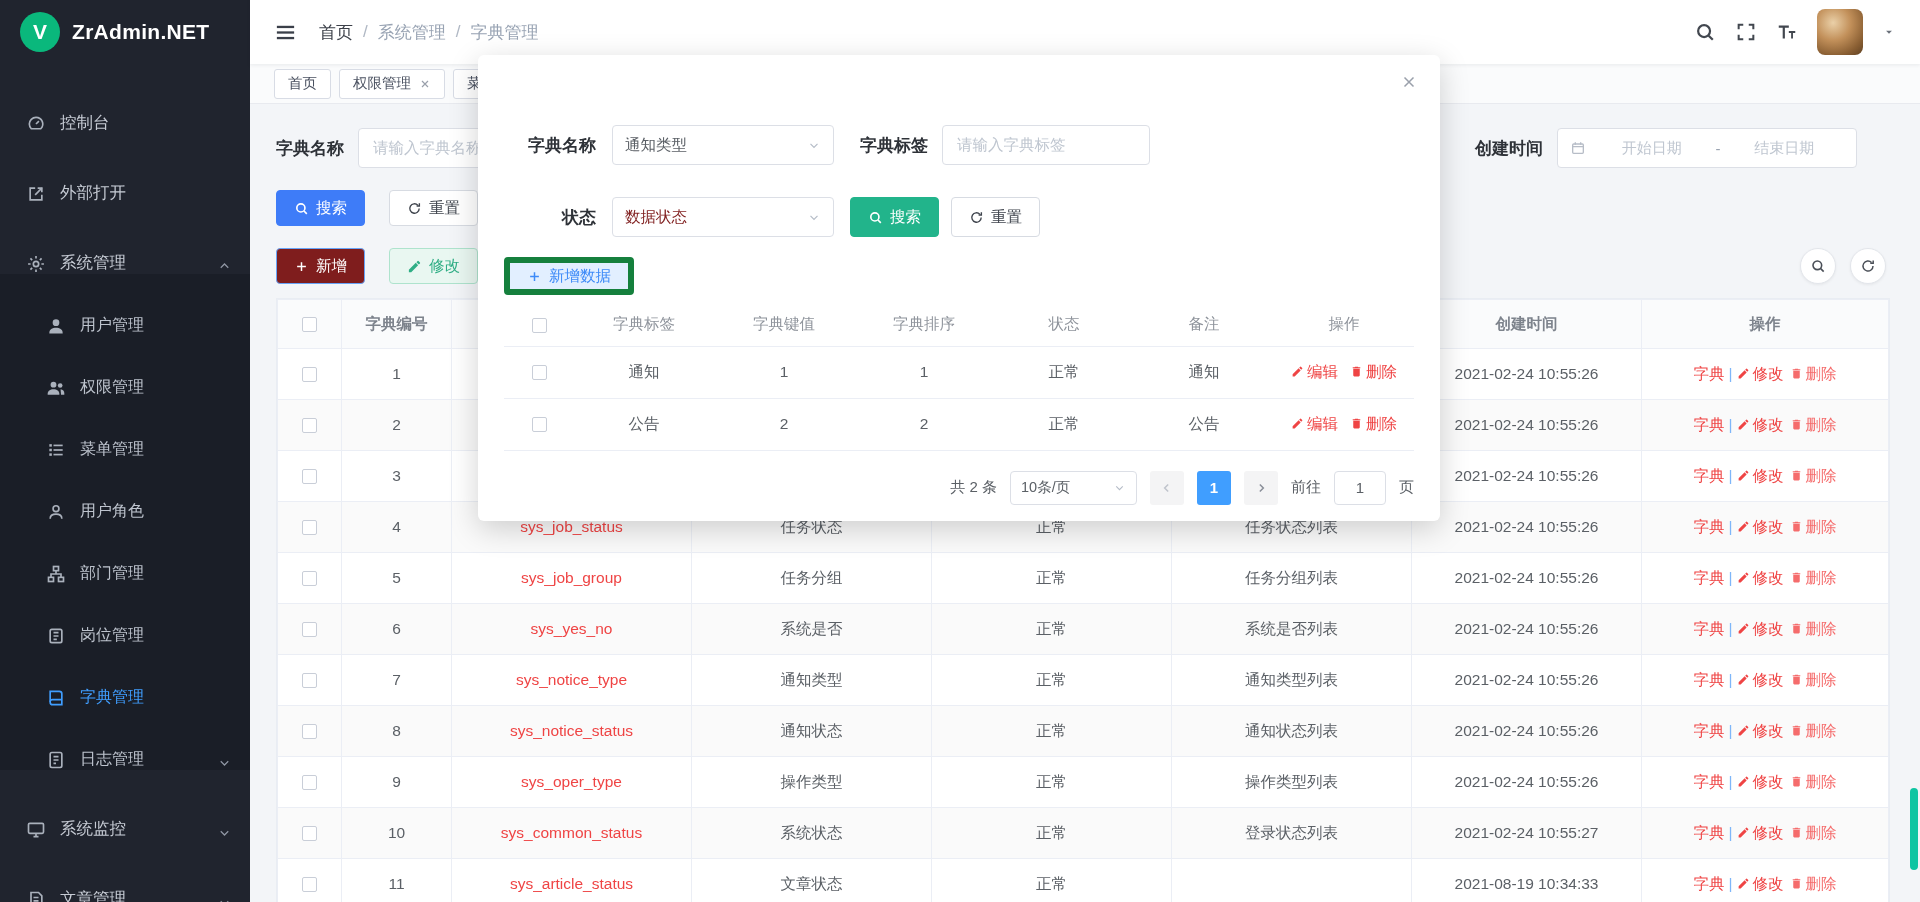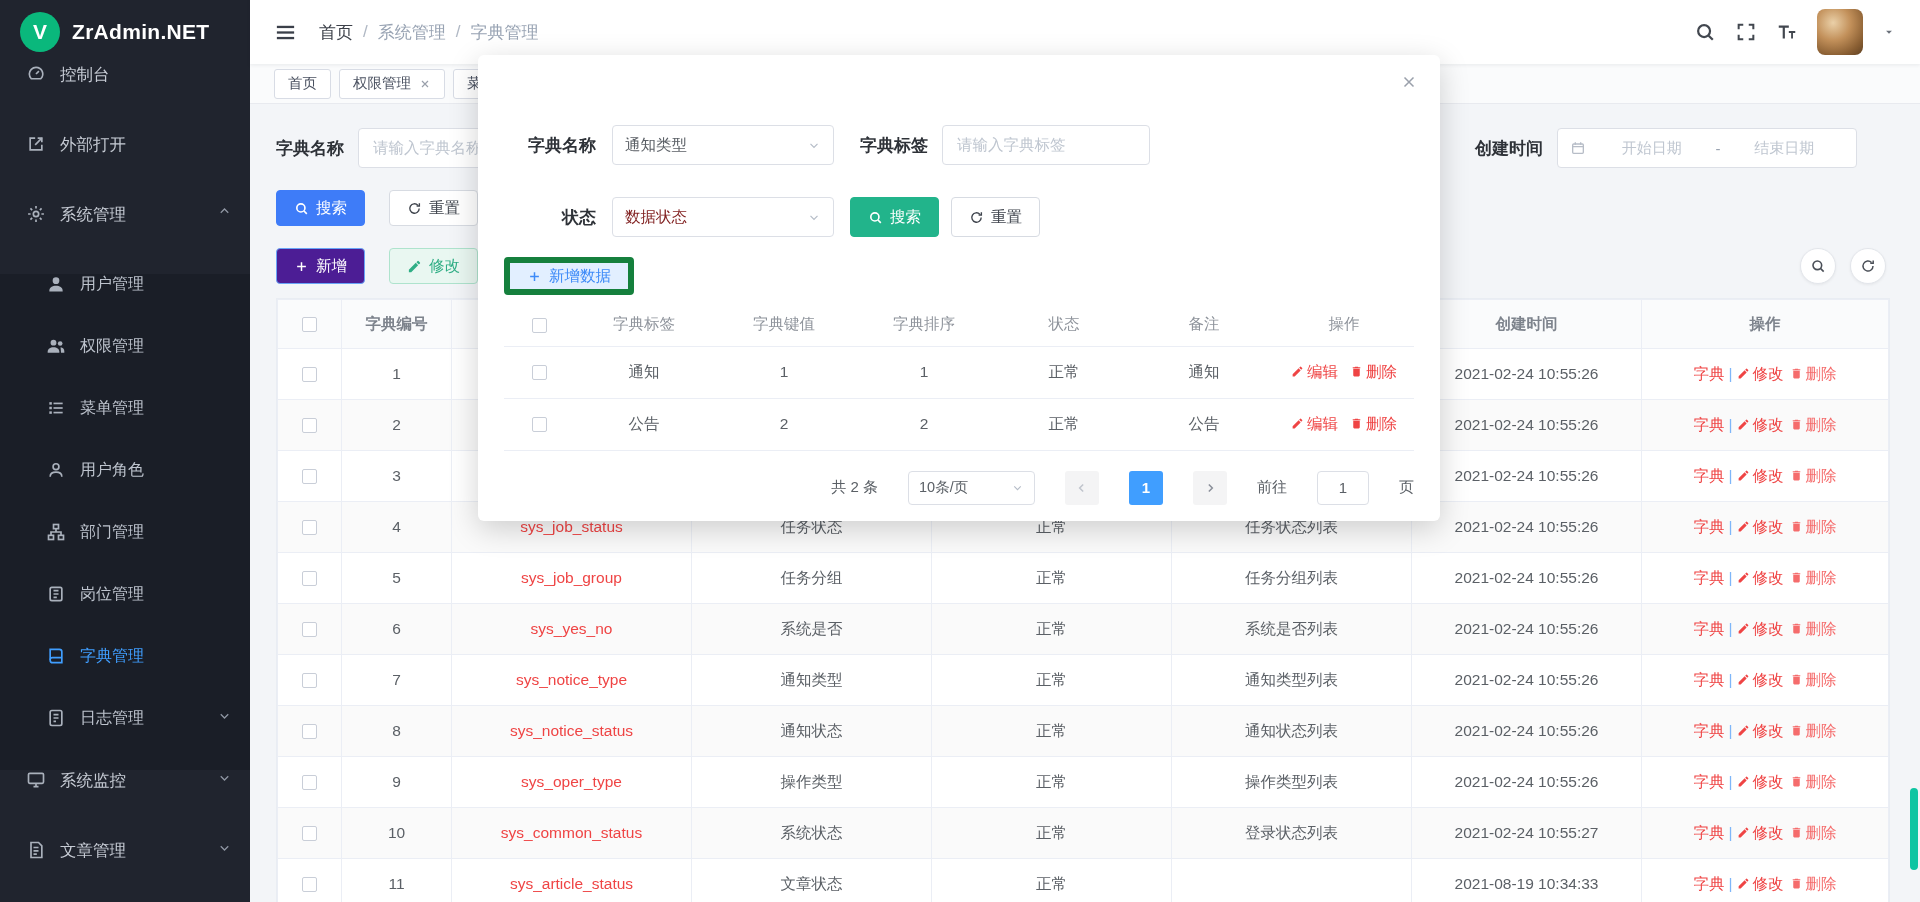--- a/index.html
+++ b/index.html
@@ -7,21 +7,21 @@
   body{font-family:"Liberation Sans","DejaVu Sans",sans-serif;font-size:16px;color:#303133;background:#f3f5f8;overflow:hidden}
   a{text-decoration:none}
   svg{display:block}
   .screen{position:relative;width:1920px;height:902px;overflow:hidden;display:flex;background:#f3f5f8}
 
   
   .sidebar{width:250px;height:100%;background:#20242e;flex-shrink:0;overflow:hidden}
   .logo-row{height:64px;display:flex;align-items:center;padding-left:20px}
   .logo-circle{width:40px;height:40px;border-radius:50%;background:#0ab87c;color:#fff;font-weight:bold;font-size:21px;display:flex;align-items:center;justify-content:center}
   .logo-text{color:#fff;font-size:21px;font-weight:700;margin-left:12px;letter-spacing:.3px}
-  .menu-item{height:70px;display:flex;align-items:flex-start;padding:0 18px 0 26px;color:#c6cbd4;font-size:16.5px;cursor:pointer}
+  .menu-item{height:70px;display:flex;align-items:flex-end;padding:0 18px 0 26px;color:#c6cbd4;font-size:16.5px;cursor:pointer}
   .menu-item .micon{width:20px;height:20px;margin-right:14px;flex-shrink:0;color:#aab1bc}
   .menu-item .chev{margin-left:auto;width:15px;height:15px;color:#8f96a3}
   .submenu{background:#1a1e27}
   .submenu .menu-item{height:62px;padding-left:46px;font-size:16px;color:#bdc3cd}
   .menu-item.active{color:#409eff}
   .menu-item.active .micon{color:#409eff}
 
   
   .main{flex:1;display:flex;flex-direction:column;min-width:0}
   .topbar{height:64px;background:#fff;display:flex;align-items:center;padding:0 24px;flex-shrink:0;box-shadow:0 1px 4px rgba(0,21,41,.08);position:relative;z-index:3}
@@ -48,21 +48,21 @@
   .time-group{margin-left:auto;display:flex;align-items:center;margin-right:33px}
   .date-range{width:300px;height:40px;border:1px solid #dcdfe6;border-radius:4px;background:#fff;display:flex;align-items:center;padding:0 12px;color:#bfc6d0;font-size:15px}
   .date-range .cal{width:16px;height:16px;color:#b7bdc7;margin-right:6px;flex-shrink:0}
   .date-range .dph{flex:1;text-align:center}
   .date-range .dsep{margin:0 4px;color:#9aa3b1}
 
   .btn{height:36px;border-radius:4px;display:inline-flex;align-items:center;gap:7px;padding:0 17px;font-size:15.5px;border:1px solid transparent;cursor:pointer;white-space:nowrap;font-family:inherit}
   .btn .bicon{width:15px;height:15px}
   .btn-blue{background:#3e7cf8;border-color:#3e7cf8;color:#fff}
   .btn-white{background:#fff;border-color:#d7dbe2;color:#3f444d}
-  .btn-add{background:#4c1d95;border-color:#68a4f8;color:#fff}
+  .btn-add{background:#7f1d1d;border-color:#68a4f8;color:#fff}
   .btn-editmain{background:#e9f7f1;border-color:#aee3cd;color:#2fae85}
   .rowgap{margin-top:22px;display:flex;align-items:center;gap:24px}
   .toolbar-right{margin-left:auto;display:flex;align-items:center;gap:14px;margin-right:4px}
   .circle-btn{width:36px;height:36px;border-radius:50%;background:#fff;border:1px solid #e3e6eb;display:flex;align-items:center;justify-content:center;color:#4a4f57;box-shadow:0 1px 3px rgba(0,0,0,.06);cursor:pointer}
   .circle-btn svg{width:16px;height:16px}
 
   
   .table-wrap{margin-top:14px;background:#fff;border:1px solid #e9edf3}
   table.grid{width:100%;border-collapse:collapse;table-layout:fixed}
   .grid th,.grid td{border:1px solid #ebeef5;text-align:center;height:51px;font-size:15.5px;color:#5b6066;overflow:hidden;white-space:nowrap;padding:0 4px}
@@ -92,21 +92,21 @@
   .btn-teal{background:#22b48b;border-color:#22b48b;color:#fff}
   .mleft16{margin-left:16px}
   .mleft12{margin-left:12px}
   .btn-adddata{margin-top:20px;height:38px;background:#e2efff;border:6px solid #15803d;color:#3d8af8}
 
   table.mtable{width:100%;border-collapse:collapse;table-layout:fixed;margin-top:8px}
   .mtable th{height:43px;font-size:15.5px;color:#8f949c;font-weight:500;text-align:center;border-bottom:1px solid #ebeef5;white-space:nowrap}
   .mtable td{height:52px;font-size:15.5px;color:#5b6066;text-align:center;border-bottom:1px solid #ebeef5;white-space:nowrap}
   .mtable td .link{margin:0 6px}
 
-  .dpagination{display:flex;align-items:center;justify-content:flex-end;margin-top:20px;gap:30px;font-size:15px;color:#5b6066}
+  .dpagination{display:flex;align-items:center;justify-content:flex-end;margin-top:20px;gap:13px;font-size:15px;color:#5b6066}
   .psize{width:127px;height:34px;border:1px solid #dcdfe6;border-radius:4px;display:flex;align-items:center;padding:0 10px;background:#fff;cursor:pointer}
   .psize .val{flex:1;font-size:14.5px;color:#5b6066}
   .psize .sarrow{width:13px;height:13px;color:#b5bcc7}
   .pbtn{width:34px;height:34px;border-radius:3px;background:#f4f4f5;display:flex;align-items:center;justify-content:center;cursor:pointer}
   .pbtn svg{width:14px;height:14px}
   .pbtn.prev{color:#c0c4cc}
   .pbtn.next{color:#8a8f99}
   .pcur{width:34px;height:34px;border-radius:3px;background:#409eff;color:#fff;display:flex;align-items:center;justify-content:center;font-weight:600;font-size:15px;cursor:pointer}
   .pgoto{width:52px;height:34px;border:1px solid #dcdfe6;border-radius:4px;text-align:center;font-size:15px;color:#5b6066;outline:none;font-family:inherit}
 

